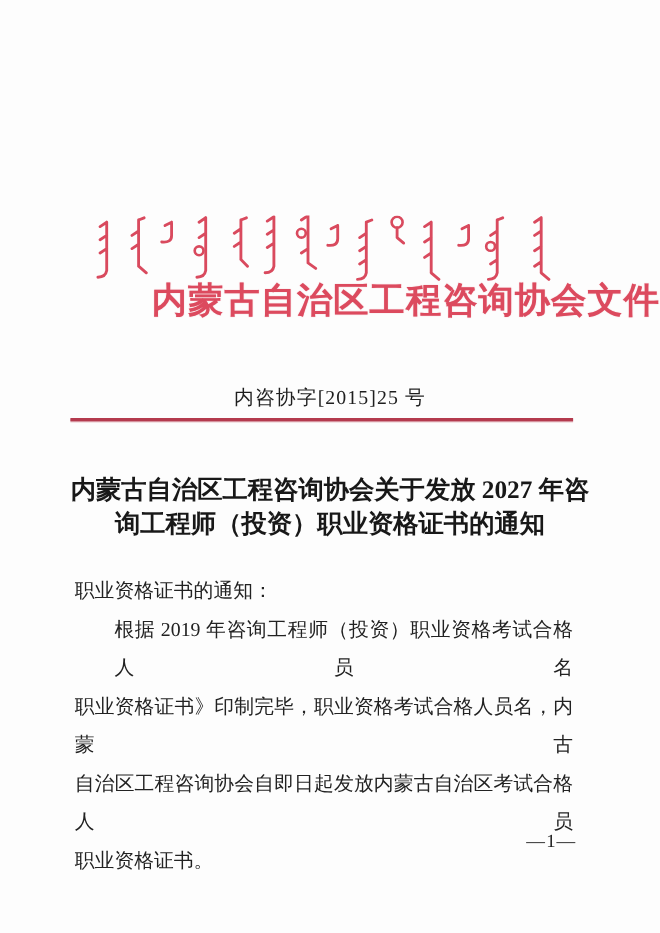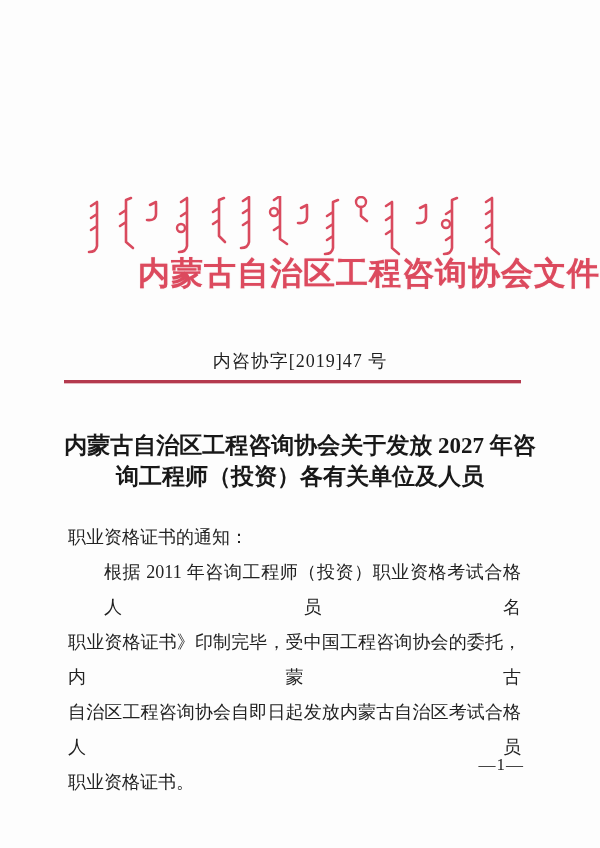--- a/index.html
+++ b/index.html
@@ -90,33 +90,33 @@
       <path d="M322,6 v46 M322,6 l-6,4 M322,20 l-6,4 M322,34 l-6,4 M322,52 l7,6"></path>
       <path d="M356,9 l-6,3 M356,9 v12 M356,21 q0,7 -9,6"></path>
       <path d="M387,2 l-5,2 M382,4 v48 M382,14 l-6,4 M382,40 l-6,4 M382,52 q-1,6 -8,6"></path>
       <circle cx="376" cy="28" r="4"></circle>
       <path d="M422,2 v50 M422,2 l-6,4 M422,14 l-6,4 M422,28 l-6,4 M422,42 l-6,4 M422,52 l7,6"></path>
     </svg>
   </div>
 
   <div class="org-title">内蒙古自治区工程咨询协会文件</div>
 
-  <div class="doc-number">内咨协字[2019]47 号</div>
+  <div class="doc-number">内咨协字[2015]25 号</div>
 
   <div class="red-rule"></div>
 
   <div class="notice-title">
     <div>内蒙古自治区工程咨询协会关于发放 2027 年咨</div>
-    <div>询工程师（投资）各有关单位及人员</div>
+    <div>询工程师（投资）职业资格证书的通知</div>
   </div>
 
   <div class="body-text">
     <div class="line">职业资格证书的通知：</div>
-    <div class="line indent fill">根据 2011 年咨询工程师（投资）职业资格考试合格人员名</div>
-    <div class="line fill">职业资格证书》印制完毕，受中国工程咨询协会的委托，内蒙古</div>
+    <div class="line indent fill">根据 2019 年咨询工程师（投资）职业资格考试合格人员名</div>
+    <div class="line fill">职业资格证书》印制完毕，职业资格考试合格人员名，内蒙古</div>
     <div class="line fill">自治区工程咨询协会自即日起发放内蒙古自治区考试合格人员</div>
     <div class="line">职业资格证书。</div>
 
   </div>
 
   <div class="page-number">—1—</div>
 
 </div>
 
 </body></html>

